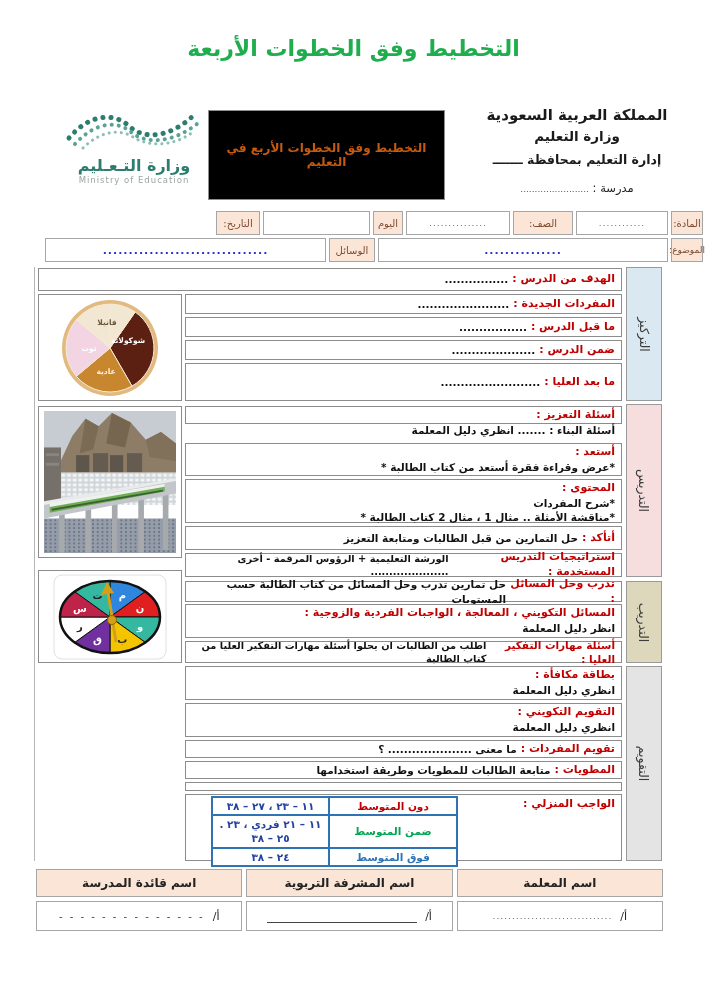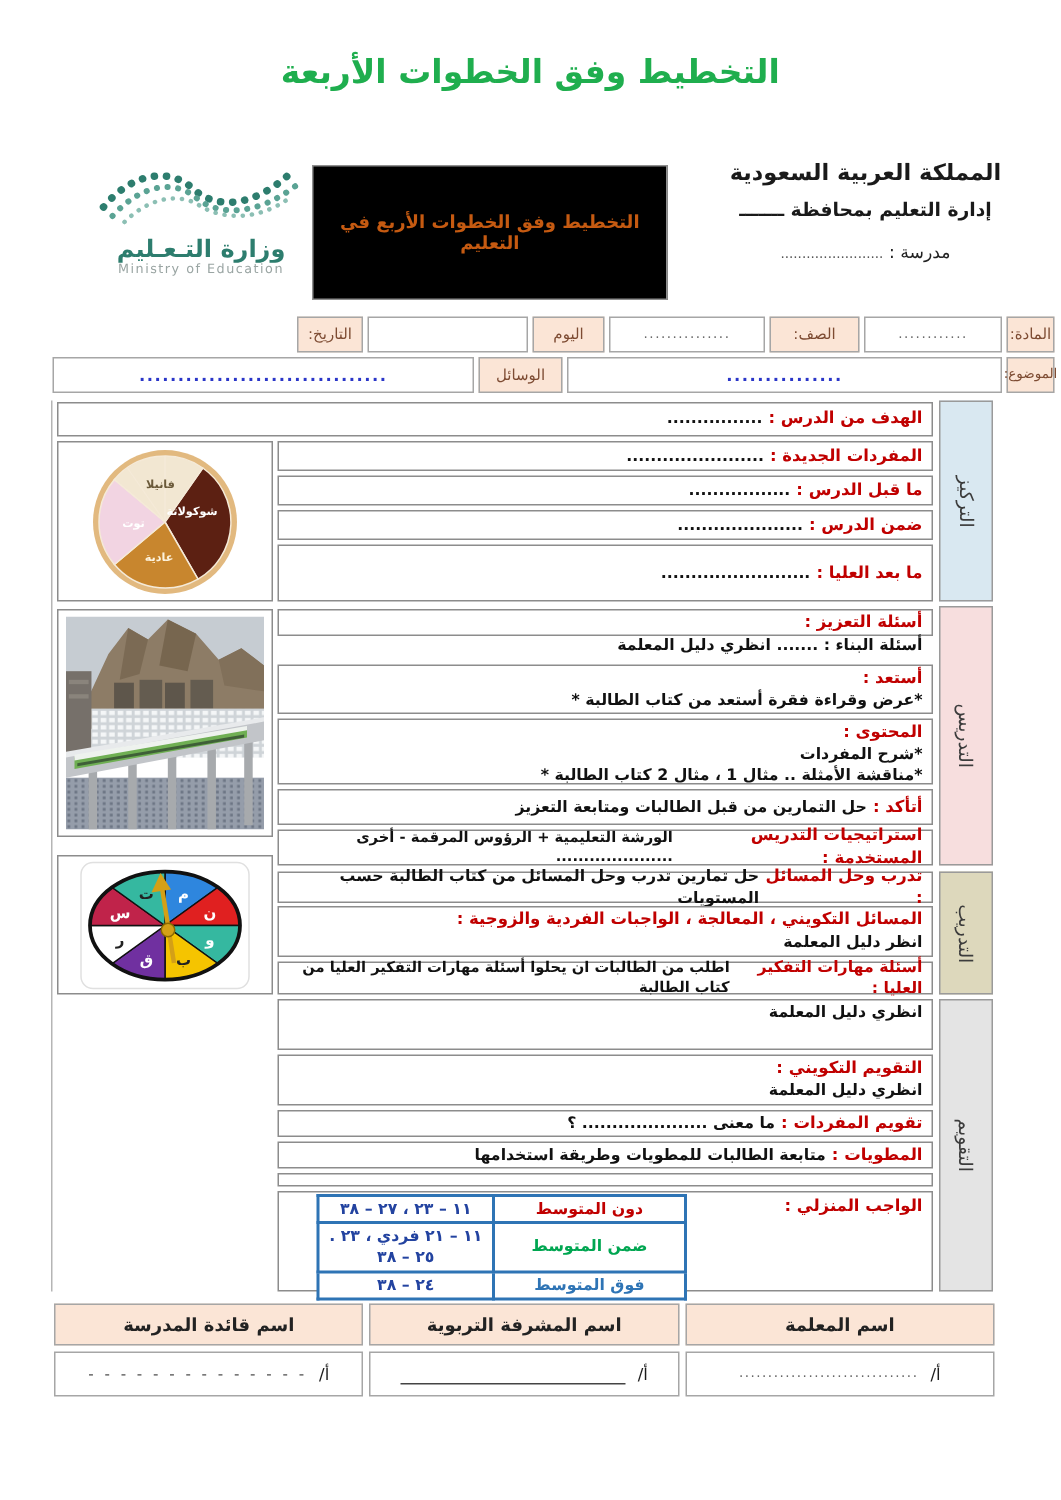--- a/index.html
+++ b/index.html
@@ -73,20 +73,21 @@
 </style>
 </head>
 <body>
 
 <div id="page">
 
   <div class="abs main-title">التخطيط  وفق الخطوات الأربعة</div>
 
   <div class="abs hdr-right">
     <div class="callig1">المملكة العربية السعودية</div>
+    <div class="callig2">وزارة التعليم</div>
     <div class="admin-line">إدارة التعليم  بمحافظة ـــــــ</div>
     <div class="school-line">
       <span>مدرسة :</span>
       <span class="dots">........................</span>
     </div>
   </div>
 
   <div class="abs hdr-box">
     <span>التخطيط  وفق الخطوات الأربع  في  التعليم</span>
   </div>
@@ -103,30 +104,30 @@
 
   <div class="abs form-row" style="top:211px;right:4px;width:668px;">
     <div class="fcell flabel" style="width:32px;">المادة:</div>
     <div class="fcell ffield" style="width:92px;">
         <span class="gdots">............</span>
       </div>
     <div class="fcell flabel" style="width:60px;">الصف:</div>
     <div class="fcell ffield" style="width:104px;">
         <span class="gdots">...............</span>
       </div>
-    <div class="fcell flabel" style="width:48px;">اليوم</div>
+    <div class="fcell flabel" style="width:30px;">اليوم</div>
     <div class="fcell ffield" style="width:107px;"></div>
     <div class="fcell flabel" style="width:44px;">التاريخ:</div>
   </div>
   <div class="abs form-row" style="top:238px;right:4px;width:668px;">
     <div class="fcell flabel" style="width:32px;font-size:9px;">الموضوع:</div>
     <div class="fcell ffield" style="width:290px;">
         <span class="bdots">...............</span>
       </div>
-    <div class="fcell flabel" style="width:56px;">الوسائل</div>
+    <div class="fcell flabel" style="width:46px;">الوسائل</div>
     <div class="fcell ffield" style="width:281px;">
         <span class="bdots">................................</span>
       </div>
   </div>
 
   <div class="abs outer-line"></div>
 
   <div class="abs sbar sb-focus">
       <span class="vtxt">التركيز</span>
     </div>
@@ -268,20 +269,21 @@
   <div class="abs trow" style="top:604px;height:34px;">
     <div class="rlbl">المسائل التكويني ، المعالجة ، الواجبات الفردية والزوجية :</div>
     <div>انظر دليل المعلمة</div>
   </div>
   <div class="abs trow vcenter small" style="top:641px;height:22px;">
     <span class="rlbl" style="font-size:10.5px;">أسئلة مهارات التفكير العليا :</span>
     <span>اطلب من الطالبات ان يحلوا أسئلة مهارات التفكير العليا من كتاب الطالبة</span>
   </div>
 
   <div class="abs trow" style="top:666px;height:34px;">
+    <div class="rlbl">بطاقة مكافأة :</div>
     <div>انظري دليل المعلمة</div>
   </div>
   <div class="abs trow" style="top:703px;height:34px;">
     <div class="rlbl">التقويم التكويني :</div>
     <div>انظري دليل المعلمة</div>
   </div>
   <div class="abs trow vcenter" style="top:740px;height:18px;">
     <span class="rlbl">تقويم المفردات :</span>
     <span>ما معنى ..................... ؟</span>
   </div>

